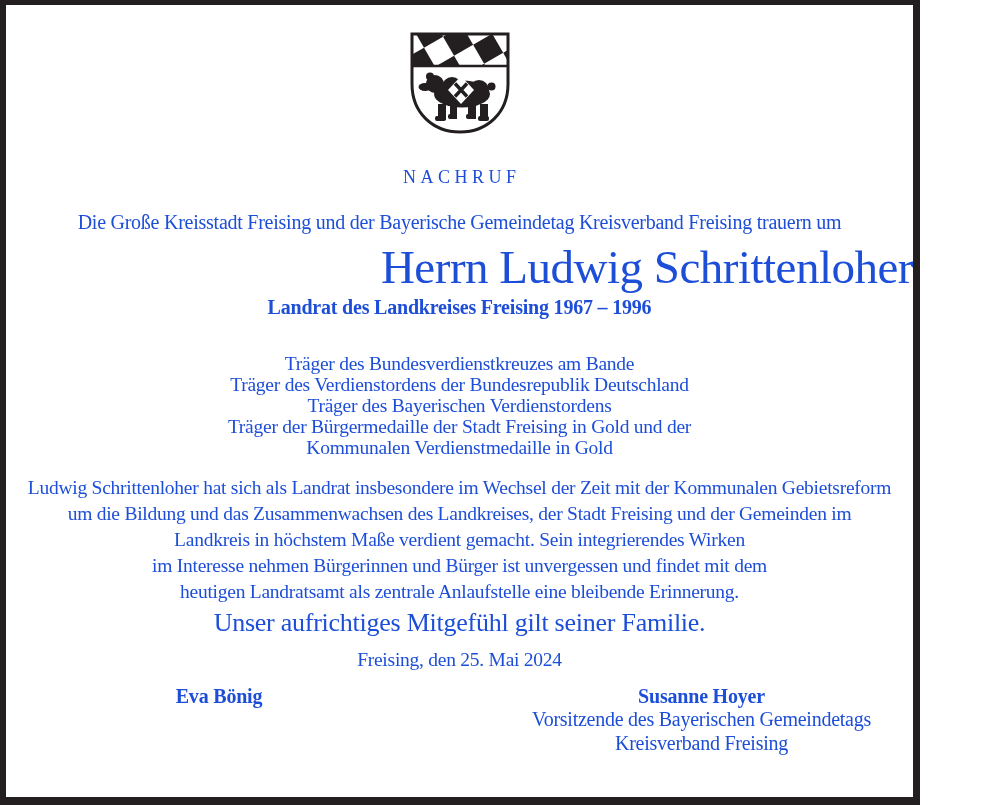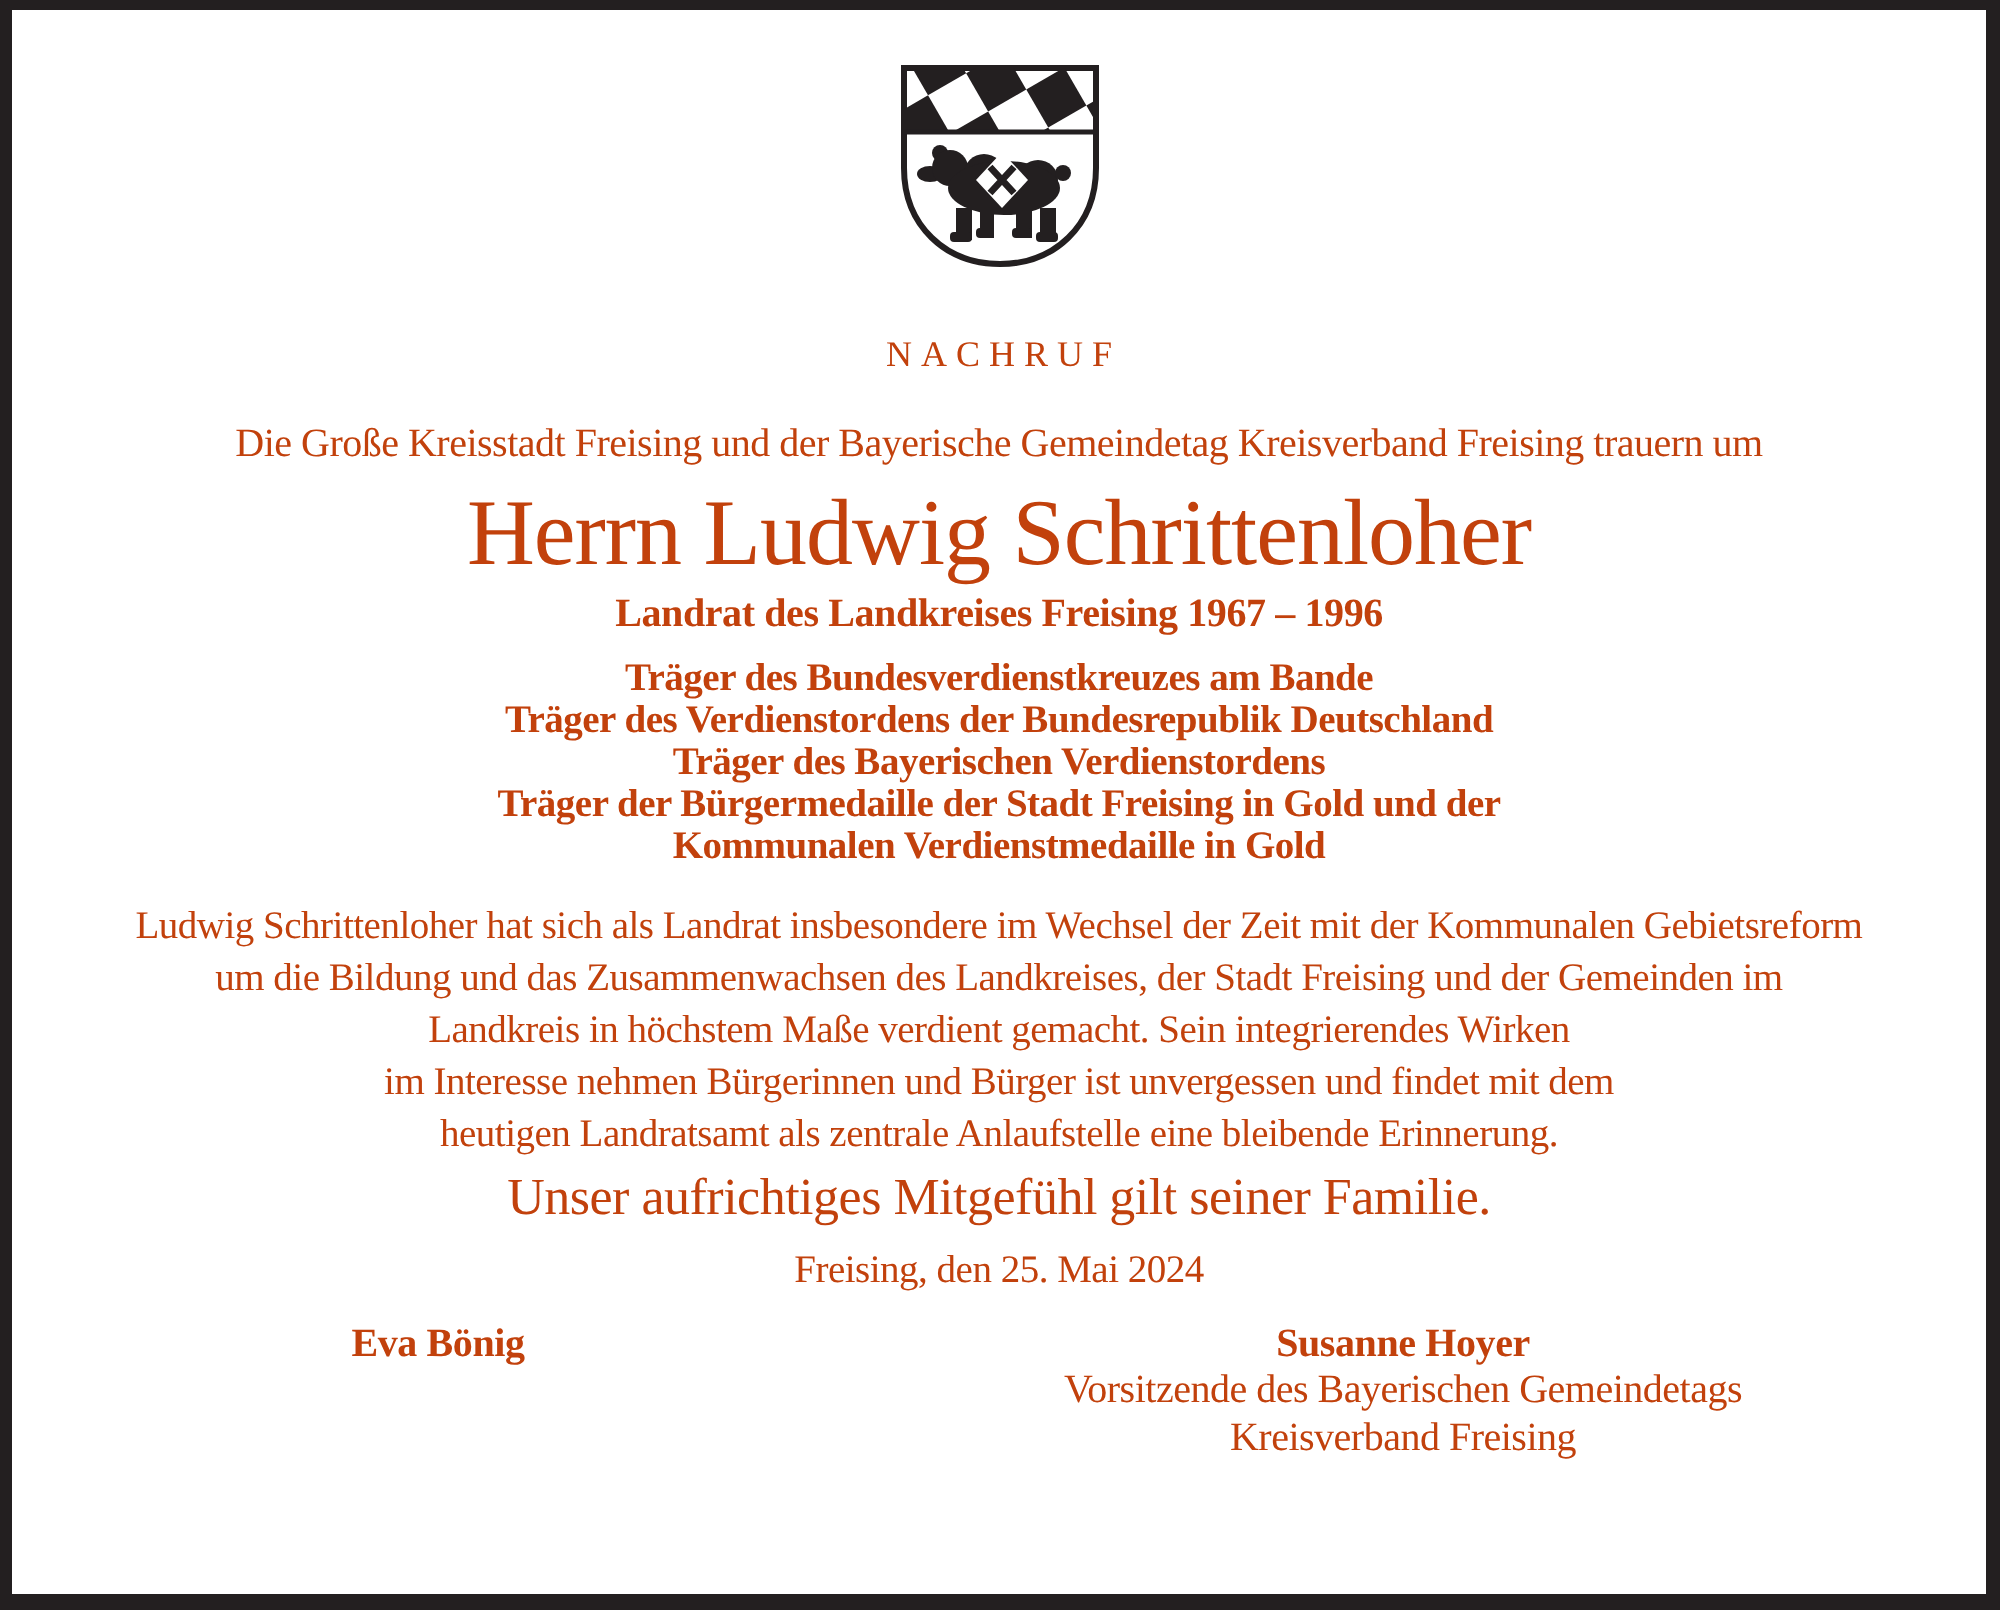--- a/index.html
+++ b/index.html
@@ -1,37 +1,37 @@
 <!DOCTYPE html>
 <html lang="de"><head>
 <meta charset="utf-8">
 <style>
   html,body{margin:0;padding:0;background:#fff;}
   .sheet{
-    width:1000px;height:805px;box-sizing:border-box;
+    width:920px;height:805px;box-sizing:border-box;
     border-style:solid;border-color:#231f20;
     border-width:5px 7px 8px 6px;
     background:#ffffff;position:relative;overflow:hidden;
     font-family:"Liberation Serif","DejaVu Serif",serif;
-    color:#c2410c;
+    color:#1d4ed8;
   }
   .content{text-align:center;}
   .content > *{margin:0;}
   .crest{margin-top:25px;line-height:0;}
   .kicker{
     margin-top:31px;font-size:18px;line-height:20px;
     letter-spacing:4.5px;text-indent:4.5px;
   }
   .intro{margin-top:23px;font-size:20px;line-height:24px;letter-spacing:-0.25px;white-space:nowrap;}
   .deceased-name{
     margin-top:6px;font-size:47px;line-height:54px;font-weight:400;
-    letter-spacing:-0.5px;white-space:nowrap;
+    letter-spacing:-0.5px;white-space:nowrap;text-align:right;
   }
   .deceased-title{margin-top:1px;font-size:20px;line-height:24px;font-weight:bold;letter-spacing:-0.2px;}
-  .honors{margin-top:10px;font-size:19.5px;line-height:21px;letter-spacing:-0.25px;font-weight:bold;}
+  .honors{margin-top:34px;font-size:19.5px;line-height:21px;letter-spacing:-0.25px;}
   .para{font-size:19.5px;letter-spacing:-0.25px;}
   .para div,.honors div{white-space:nowrap;}
   .para div{line-height:26px;}
   .tribute{margin-top:17px;}
   .farewell{margin-top:3px;}
   .condolence{margin-top:5px;font-size:26px;line-height:26px;letter-spacing:-0.25px;}
   .dateline{margin-top:11px;font-size:19.5px;line-height:26px;letter-spacing:-0.25px;}
   .signatures{position:relative;margin-top:8px;height:82px;}
   .sig{position:absolute;top:4px;text-align:center;}
   .sig-left{left:63px;width:300px;}

